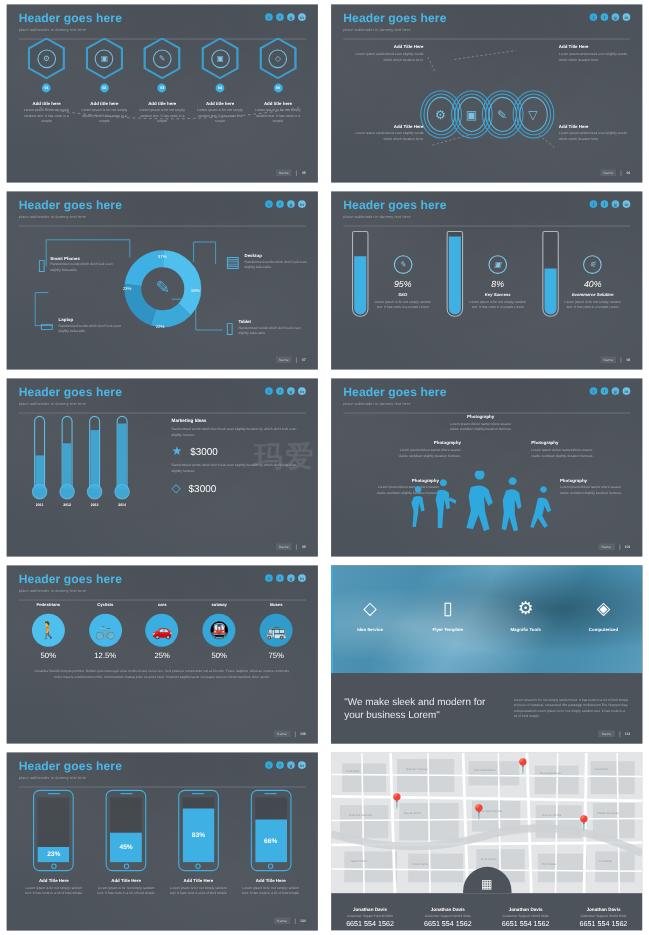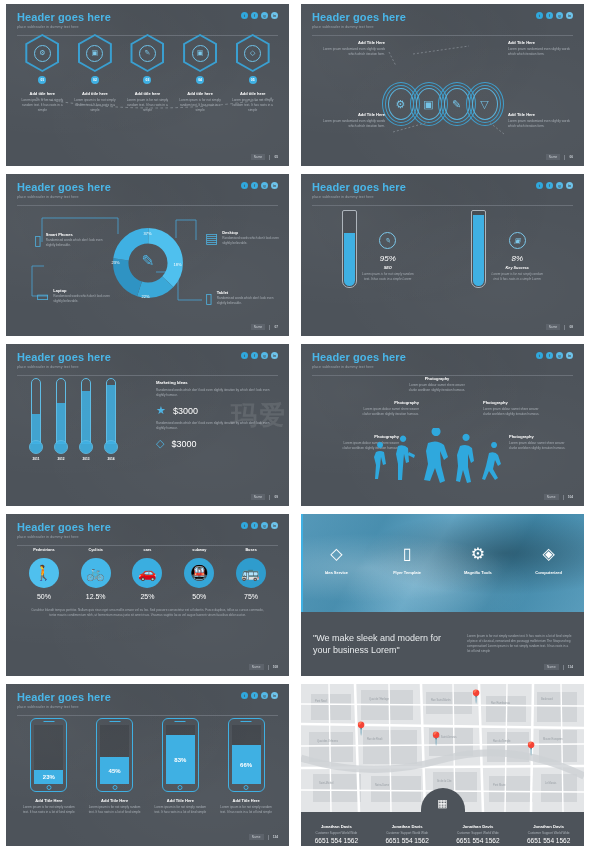--- a/index.html
+++ b/index.html
@@ -485,20 +485,31 @@
           </div>
         </div>
         <div class="tube-grp">
           <div class="tube">
                 <div class="fill" style="height:93%"></div>
               </div>
           <div class="tube-info">
             <div class="tube-circ">▣</div>
             <div class="tube-pct">8%</div>
             <div class="tube-lbl">Key Success</div>
+            <div class="tube-txt">Lorem ipsum is for not simply random text. It has roots in a simple Lorem</div>
+          </div>
+        </div>
+        <div class="tube-grp">
+          <div class="tube">
+                <div class="fill" style="height:55%"></div>
+              </div>
+          <div class="tube-info">
+            <div class="tube-circ">⚟</div>
+            <div class="tube-pct">40%</div>
+            <div class="tube-lbl">Ecommerce Solution</div>
             <div class="tube-txt">Lorem ipsum is for not simply random text. It has roots in a simple Lorem</div>
           </div>
         </div>
       </div>
     </div>
     <div class="footer">
       <div class="nm">Name</div>
       <div class="bar"></div>
       <div class="pg">08</div>
     </div>

